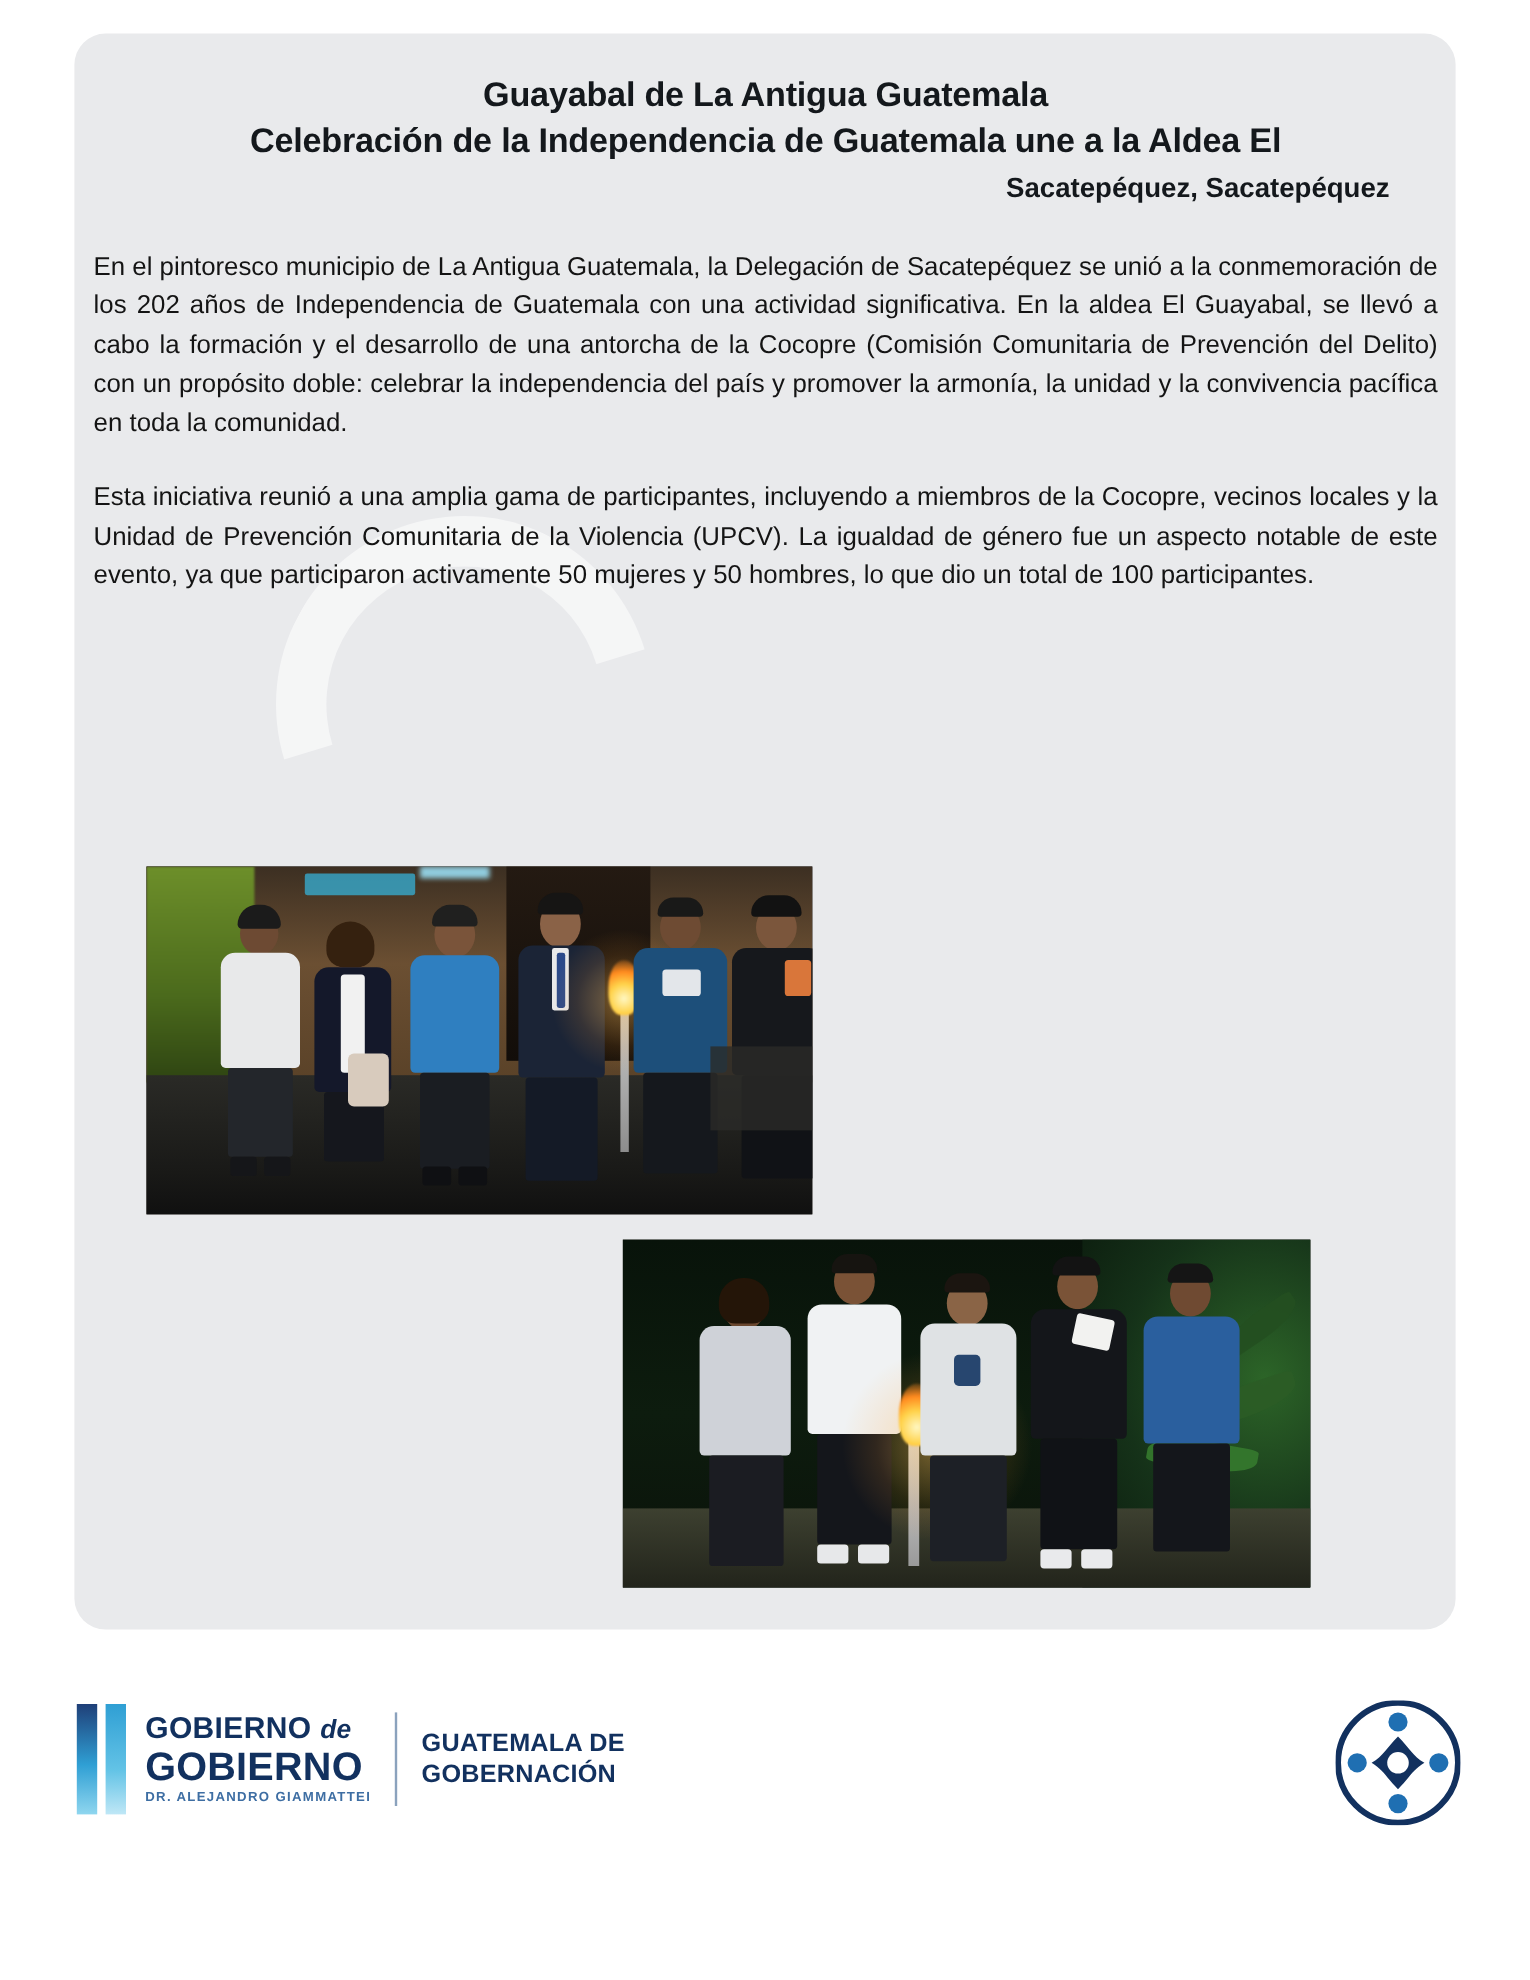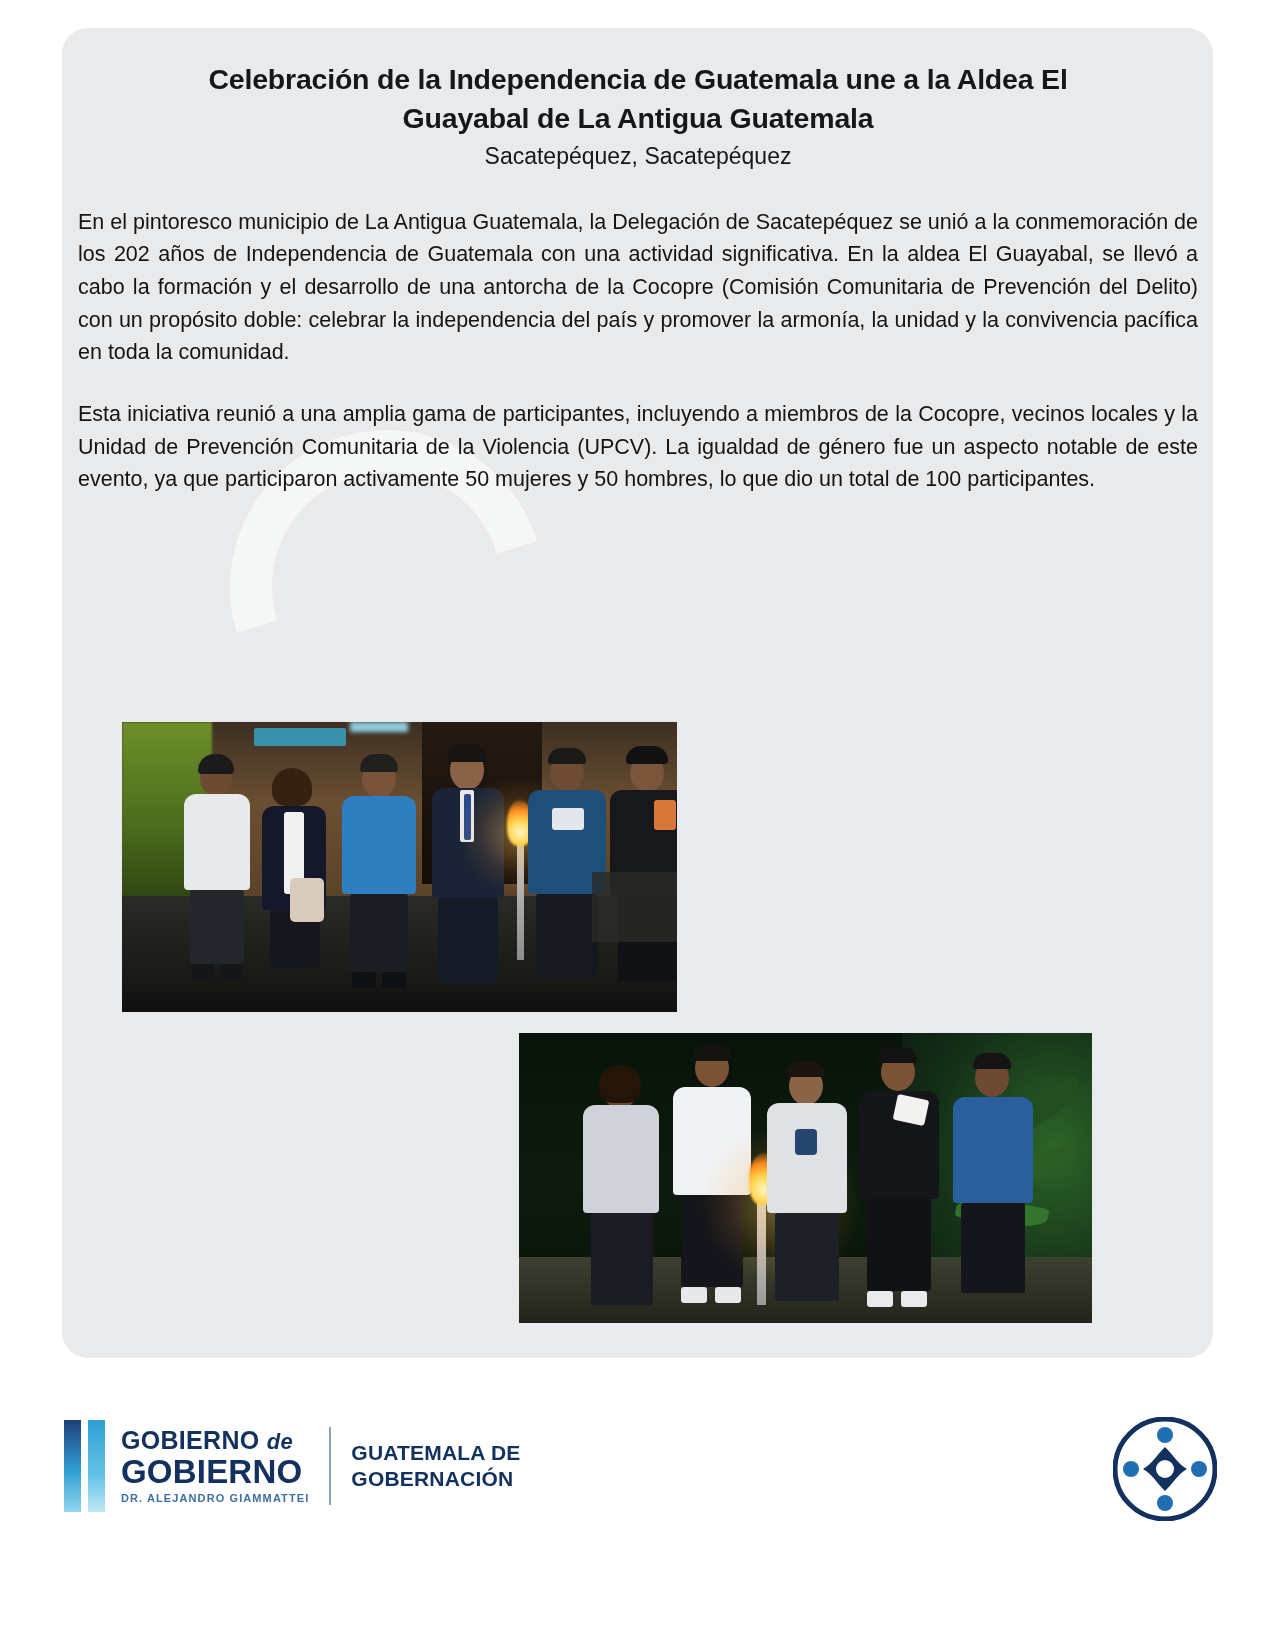--- a/index.html
+++ b/index.html
@@ -44,24 +44,25 @@
   }
   .title-line {
     font-size: 28.5px;
     font-weight: bold;
     line-height: 1.36;
     letter-spacing: -0.2px;
     color: #14181c;
   }
   .subtitle-line {
     font-size: 23px;
-    font-weight: normal;
+    font-weight: bold;
     line-height: 1.4;
     margin-top: 2px;
     color: #14181c;
+    text-align: right;
   }
 
   .body-text {
     margin-top: 34px;
     padding: 0 0 0 0;
   }
   .para {
     font-size: 21.5px;
     line-height: 1.52;
     text-align: justify;
@@ -255,22 +256,22 @@
 
 <div class="page">
 
   <div class="card"></div>
 
   <div class="watermark"></div>
 
   <div class="content">
 
     <div class="title-block">
+      <div class="title-line">Guayabal de La Antigua Guatemala</div>
       <div class="title-line">Celebración de la Independencia de Guatemala une a la Aldea El</div>
-      <div class="title-line">Guayabal de La Antigua Guatemala</div>
       <div class="subtitle-line">Sacatepéquez,  Sacatepéquez</div>
     </div>
 
     <div class="body-text">
       <p class="para">En el pintoresco municipio de La Antigua Guatemala, la Delegación de Sacatepéquez se unió a la conmemoración de los 202 años de Independencia de Guatemala con una actividad significativa. En la aldea El Guayabal, se llevó a cabo la formación y el desarrollo de una antorcha de la Cocopre (Comisión Comunitaria de Prevención del Delito) con un propósito doble: celebrar la independencia del país y promover la armonía, la unidad y la convivencia pacífica en toda la comunidad.</p>
       <p class="para">Esta iniciativa reunió a una amplia gama de participantes, incluyendo a miembros de la Cocopre, vecinos locales y la Unidad de Prevención Comunitaria de la Violencia (UPCV). La igualdad de género fue un aspecto notable de este evento, ya que participaron activamente 50 mujeres y 50 hombres, lo que dio un total de 100 participantes.</p>
     </div>
   </div>
 
   <div class="photo1">

